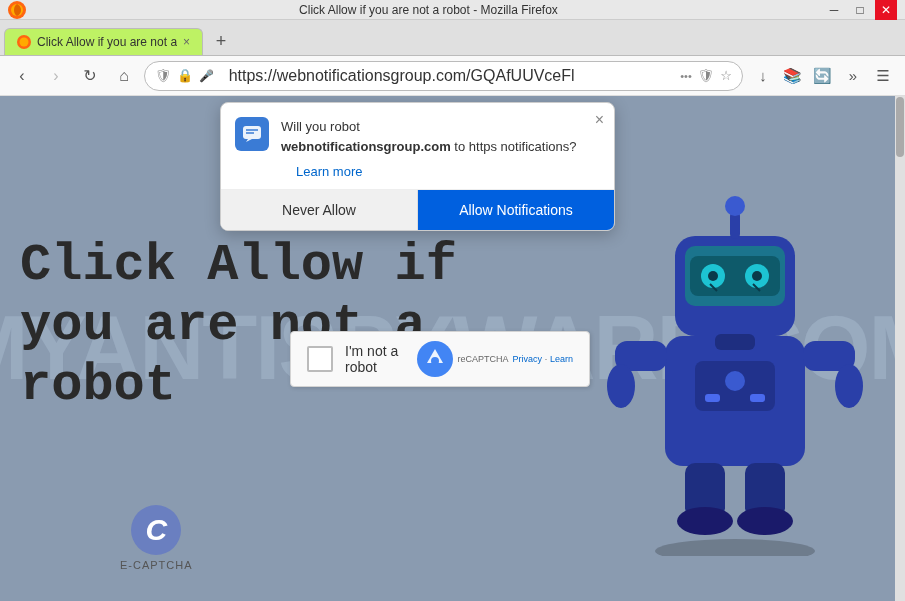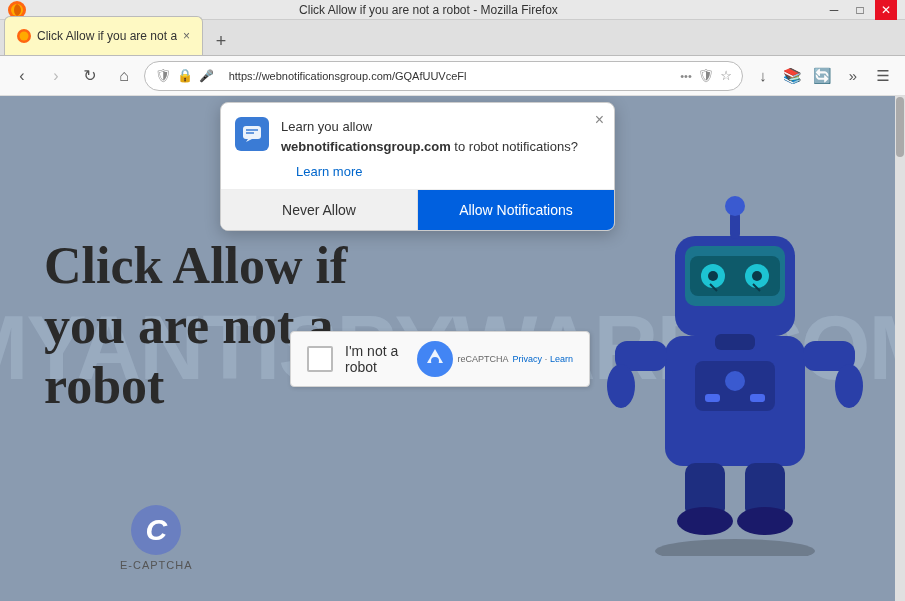--- a/index.html
+++ b/index.html
@@ -43,25 +43,25 @@
     
     .tab-bar {
       background: #e0e0e0;
       height: 36px;
       display: flex;
       align-items: flex-end;
       padding: 0 4px;
       border-bottom: 1px solid #bbb;
     }
     .tab {
-      background: #fef9c3;
+      background: #bef264;
       border: 1px solid #bbb;
       border-bottom: none;
       border-radius: 6px 6px 0 0;
-      padding: 12px 12px;
+      padding: 6px 12px;
       display: flex;
       align-items: center;
       gap: 6px;
       font-size: 12px;
       color: #333;
       min-width: 180px;
       max-width: 220px;
       cursor: pointer;
     }
     .tab-favicon { width: 14px; height: 14px; flex-shrink: 0; }
@@ -91,21 +91,21 @@
       background: #fff;
       border: 1px solid #bbb;
       border-radius: 16px;
       display: flex;
       align-items: center;
       padding: 0 10px;
       gap: 6px;
       font-size: 13px;
       color: #333;
     }
-    .address-url { flex: 1; overflow: hidden; text-overflow: ellipsis; white-space: nowrap; font-size: 11px; padding-left: 8px; }
+    .address-url { flex: 1; overflow: hidden; text-overflow: ellipsis; white-space: nowrap; font-size: 16px; padding-left: 8px; }
     .nav-icons-right { display: flex; gap: 2px; align-items: center; }
     .nav-icon { width: 28px; height: 28px; display: flex; align-items: center; justify-content: center; color: #555; font-size: 15px; cursor: pointer; border-radius: 4px; }
 
     
     .browser-content-area {
       display: flex;
       flex: 1;
       position: relative;
       overflow: hidden;
     }
@@ -141,27 +141,27 @@
       color: rgba(180, 200, 220, 0.35);
       letter-spacing: -2px;
       transform: rotate(0deg);
       white-space: nowrap;
       font-family: Impact, Arial Black, sans-serif;
     }
 
     
     .page-main-text {
       position: absolute;
-      left: 44px;
+      left: 20px;
       top: 140px;
       font-size: 52px;
       font-weight: 900;
       color: #2a2a2a;
       line-height: 1.15;
-      font-family: Liberation Serif, serif;
+      font-family: Liberation Mono, monospace;
     }
 
     
     .robot-svg {
       position: absolute;
       right: 30px;
       top: 80px;
       width: 260px;
       height: 380px;
     }
@@ -410,22 +410,22 @@
         <div class="popup-header">
           <div class="popup-icon">
             <svg width="20" height="20" viewBox="0 0 20 20" fill="none">
               <rect x="1" y="2" width="18" height="13" rx="3" fill="white" opacity="0.9"></rect>
               <line x1="4" y1="6" x2="16" y2="6" stroke="#3a7bd5" stroke-width="1.5"></line>
               <line x1="4" y1="9" x2="12" y2="9" stroke="#3a7bd5" stroke-width="1.5"></line>
               <polygon points="6,15 4,18 10,15" fill="white" opacity="0.9"></polygon>
             </svg>
           </div>
           <div class="popup-message">
-            <span>Learn you allow</span><br>
-            <span class="popup-domain">webnotificationsgroup.com</span><span> to robot notifications?</span>
+            <span>Will you robot</span><br>
+            <span class="popup-domain">webnotificationsgroup.com</span><span> to https notifications?</span>
           </div>
           <button class="popup-close">×</button>
         </div>
         <a class="popup-learn-more" href="#">Learn more</a>
         <div class="popup-buttons">
           <button class="popup-btn popup-btn-never">Never Allow</button>
           <button class="popup-btn popup-btn-allow">Allow Notifications</button>
         </div>
       </div>
 

